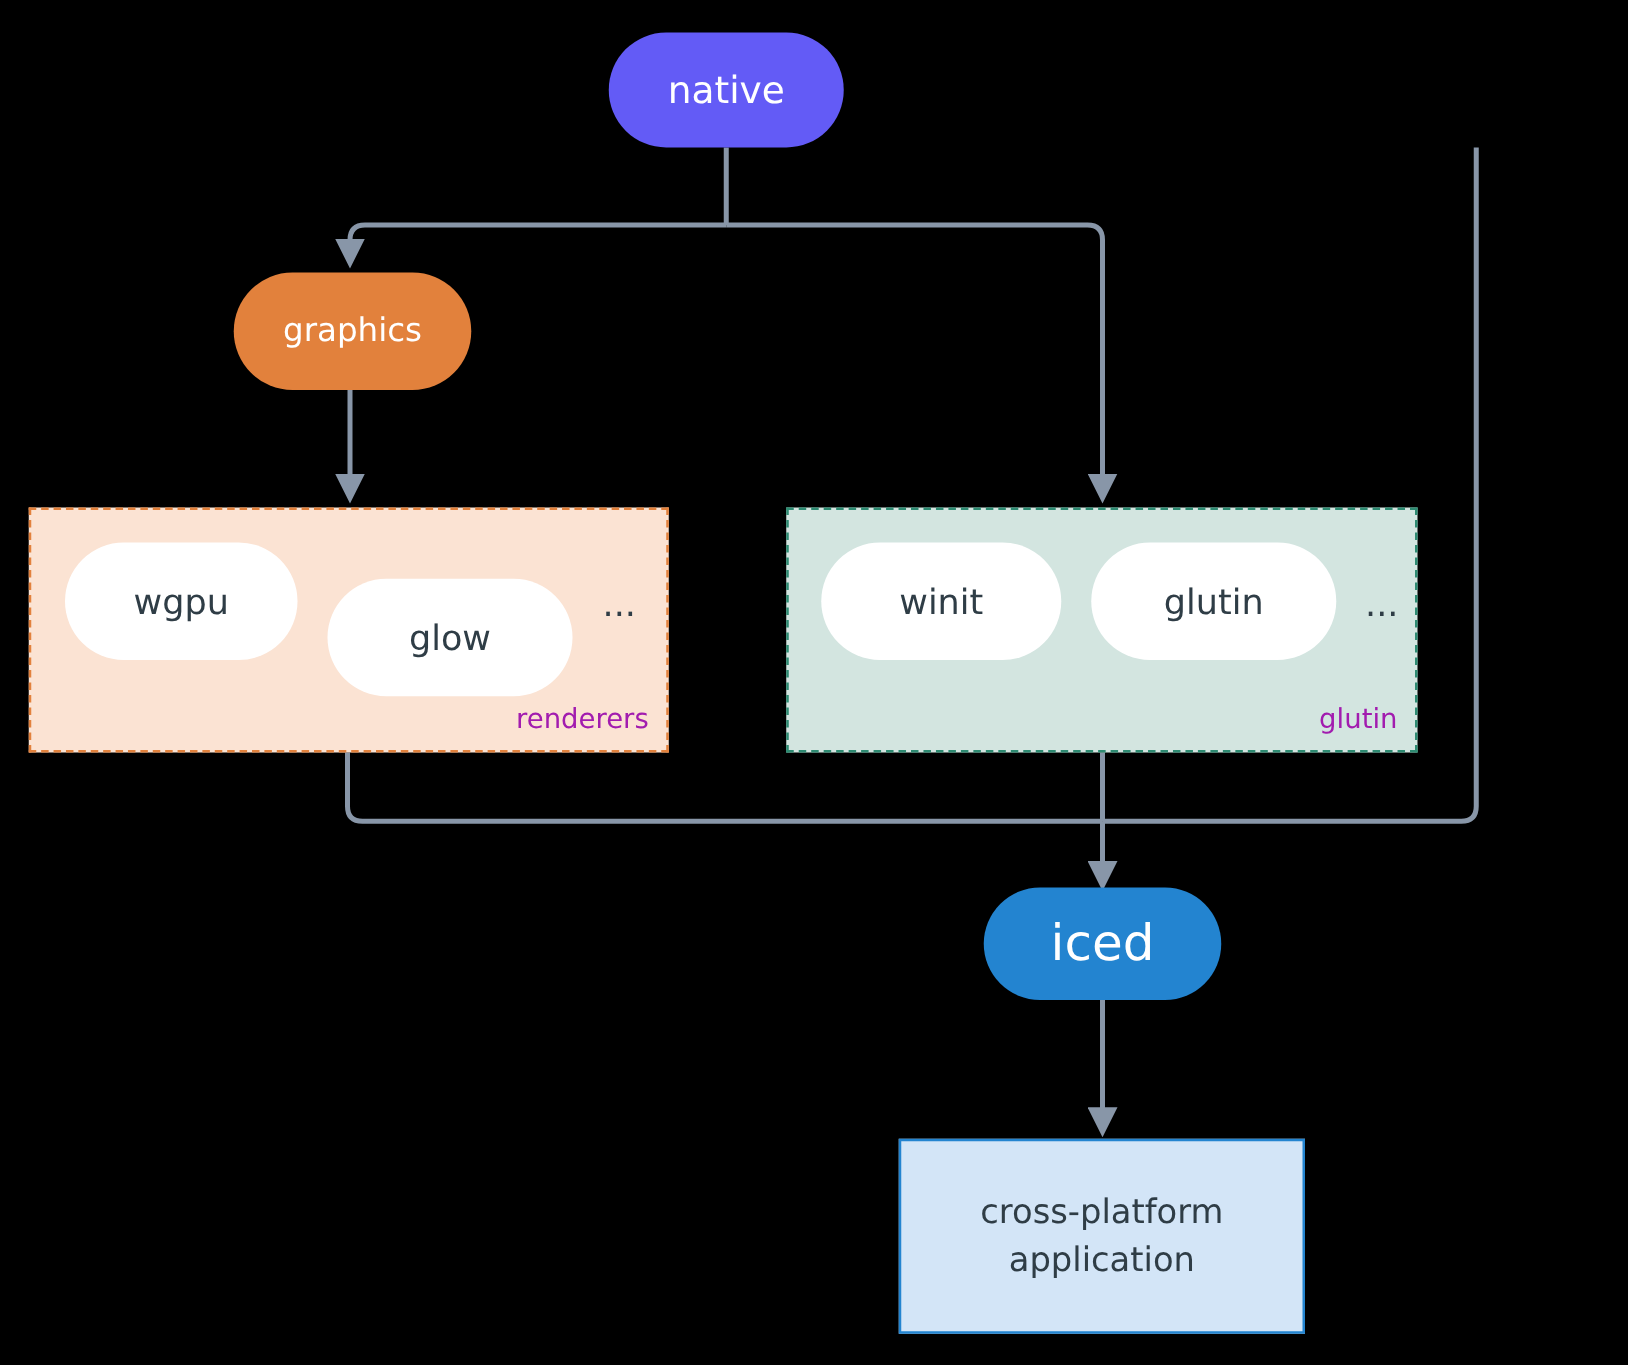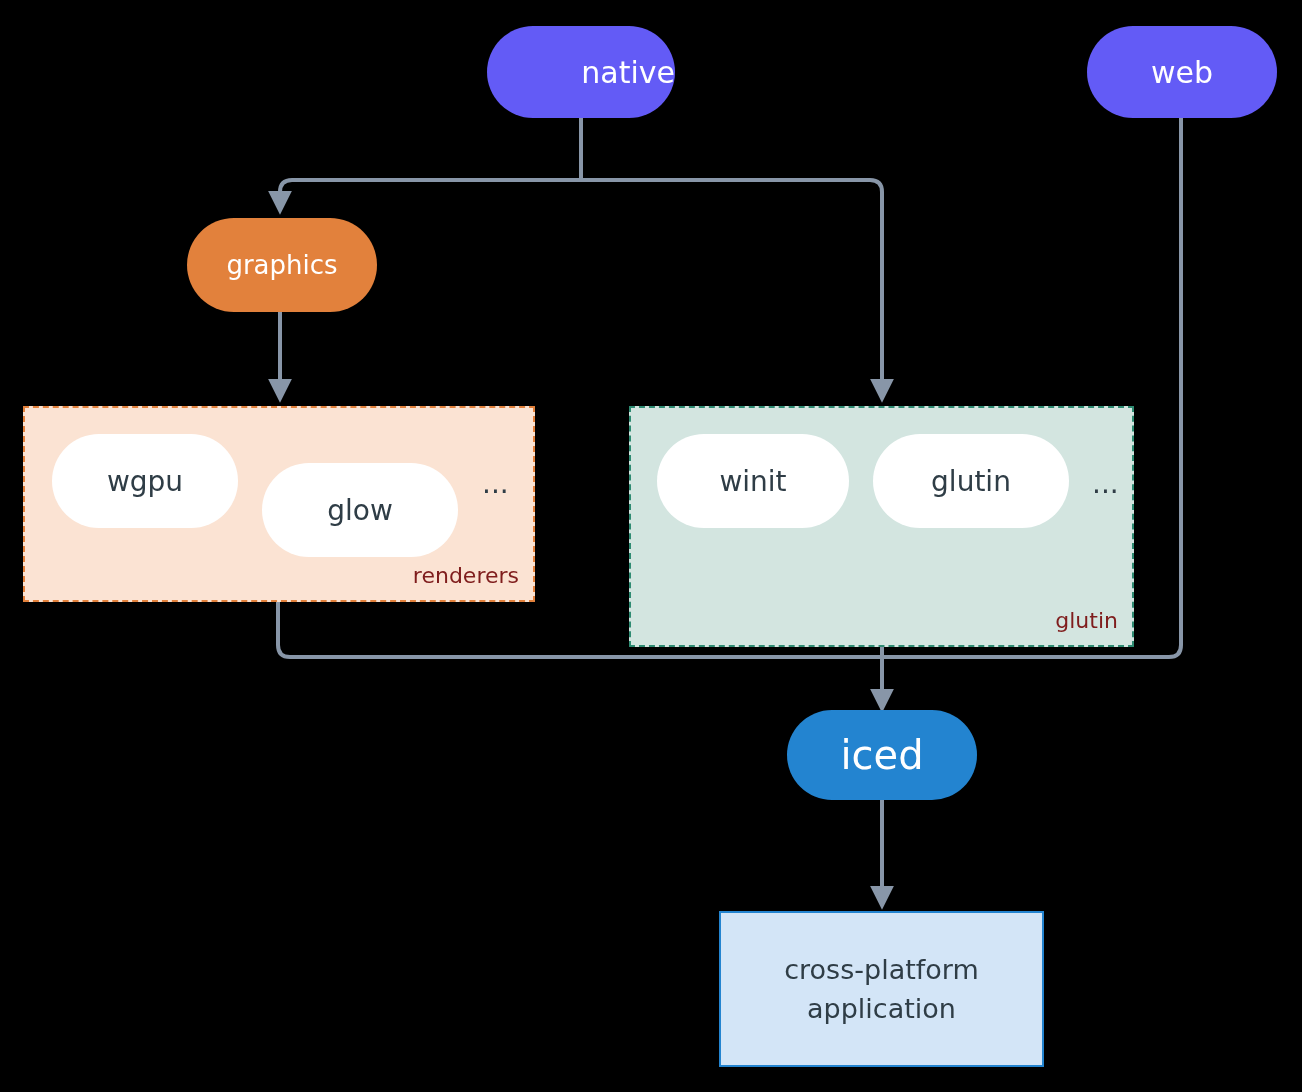--- a/index.html
+++ b/index.html
@@ -60,21 +60,21 @@
   }
   .group-shells {
     background: #D3E5E0;
     border: 2px dashed #2E8B72;
   }
   .group-label {
     position: absolute;
     right: 14px;
     bottom: 12px;
     font-size: 22px;
-    color: #7f1d1d;
+    color: #a21caf;
     white-space: nowrap;
     text-align: right;
   }
   .leaf-pill {
     position: absolute;
     box-sizing: border-box;
     background: #ffffff;
     border-radius: 999px;
     display: flex;
     align-items: center;
@@ -128,44 +128,41 @@
 
     <path d="M 882 602 L 882 657" fill="none" stroke="#8896A8" stroke-width="4"></path>
 
     <path d="M 1181 118 L 1181 645 Q 1181 657 1169 657 L 882 657" fill="none" stroke="#8896A8" stroke-width="4"></path>
 
     <path d="M 882 657 L 882 708" fill="none" stroke="#8896A8" stroke-width="4" marker-end="url(#arrow)"></path>
 
     <path d="M 882 800 L 882 905" fill="none" stroke="#8896A8" stroke-width="4" marker-end="url(#arrow)"></path>
   </svg>
 
-  <div class="node pill-purple" style="left:487px; top:26px; width:188px; height:92px;justify-content:flex-end;">
+  <div class="node pill-purple" style="left:487px; top:26px; width:188px; height:92px;">
     <span>native</span>
   </div>
 
-  <div class="node pill-purple" style="left:1087px; top:26px; width:190px; height:92px;">
-    <span>web</span>
-  </div>
 
   <div class="node pill-orange" style="left:187px; top:218px; width:190px; height:94px;">
     <span>graphics</span>
   </div>
 
   <div class="group-box group-renderers" style="left:23px; top:406px; width:512px; height:196px;">
     <div class="leaf-pill" style="left:27px; top:26px; width:186px; height:94px;justify-content:center;">
       <span>wgpu</span>
     </div>
     <div class="leaf-pill" style="left:237px; top:26px; width:196px; height:94px;margin-top:29px;">
       <span>glow</span>
     </div>
     <span class="ellipsis" style="left:457px; top:62px;">...</span>
     <span class="group-label">renderers</span>
   </div>
 
-  <div class="group-box group-shells" style="left:629px; top:406px; width:505px; height:241px;">
+  <div class="group-box group-shells" style="left:629px; top:406px; width:505px; height:196px;">
     <div class="leaf-pill" style="left:26px; top:26px; width:192px; height:94px;">
       <span>winit</span>
     </div>
     <div class="leaf-pill" style="left:242px; top:26px; width:196px; height:94px;">
       <span>glutin</span>
     </div>
     <span class="ellipsis" style="left:461px; top:62px;">...</span>
     <span class="group-label">glutin</span>
   </div>
 

